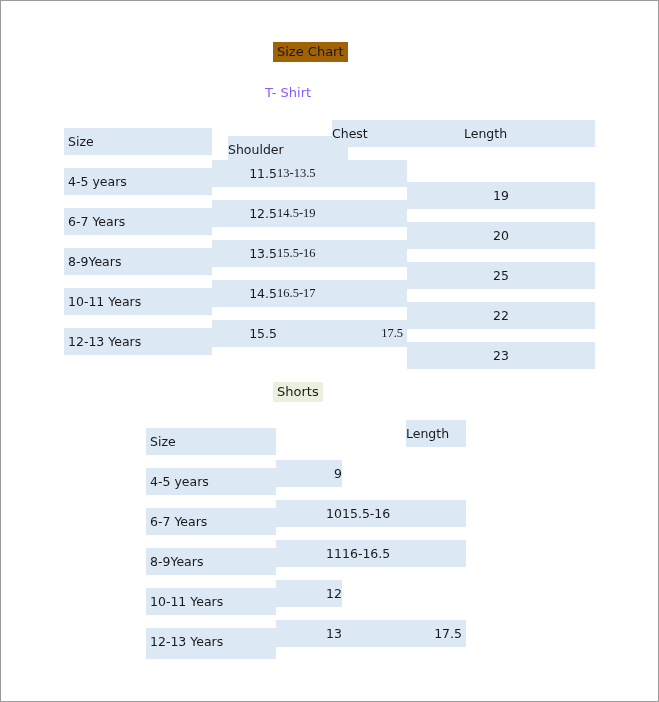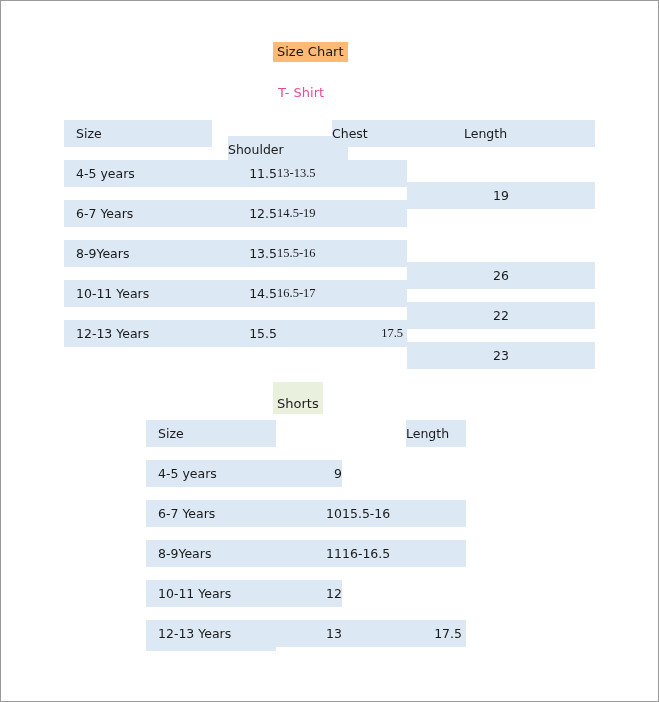--- a/index.html
+++ b/index.html
@@ -20,42 +20,42 @@
     overflow: hidden;
   }
 
   
   .doc-title {
     position: absolute;
     left: 272px;
     top: 41px;
     font-size: 13px;
     color: #1a1a1a;
-    background: #fdba74;
+    background: #a16207;
     padding: 2px 4px 3px 4px;
     line-height: 15px;
     white-space: nowrap;
   }
   .section-title-green {
     position: absolute;
     left: 272px;
     top: 381px;
     font-size: 13px;
     color: #1a1a1a;
     background: #e9f0dd;
-    padding: 14px 4px 3px 4px;
+    padding: 2px 4px 3px 4px;
     line-height: 15px;
     white-space: nowrap;
   }
   .section-subtitle {
     position: absolute;
-    left: 277px;
+    left: 264px;
     top: 84px;
     font-size: 13px;
-    color: #ec4899;
+    color: #8b5cf6;
     line-height: 15px;
     white-space: nowrap;
   }
 
   
   .sz-table {
     position: absolute;
   }
   .sz-row {
     position: relative;
@@ -74,21 +74,21 @@
     background: #dce9f5;
     font-size: 12.5px;
     color: #1a1a1a;
     white-space: nowrap;
     box-sizing: border-box;
   }
   .al-left   { text-align: left; }
   .al-right  { text-align: right; }
   .al-center { text-align: center; margin-top: 22px; }
 
-  .pad-l8 { padding-left: 12px; }
+  .pad-l8 { padding-left: 4px; margin-top: 8px; }
   .pad-r8 { padding-right: 4px; }
 
   
   #tshirt-table { left: 63px; top: 119px; width: 531px; }
   .t-c-size   { left: 0px;   width: 148px; }
   .t-c-shoul  { left: 148px; width: 65px;  }
   .t-c-chest  { left: 213px; width: 130px; font-family: Liberation Serif, serif; }
   .t-c-length { left: 343px; width: 188px; }
 
   
@@ -134,28 +134,29 @@
       <div class="sz-cell t-c-shoul al-right">11.5</div>
       <div class="sz-cell t-c-chest al-left">13-13.5</div>
       <div class="sz-cell t-c-length al-center">19</div>
     </div>
     <div class="sz-gap"></div>
 
     <div class="sz-row">
       <div class="sz-cell t-c-size al-left pad-l8">6-7 Years</div>
       <div class="sz-cell t-c-shoul al-right">12.5</div>
       <div class="sz-cell t-c-chest al-left">14.5-19</div>
+      <div class="sz-cell t-c-length al-center">20</div>
     </div>
     <div class="sz-gap"></div>
 
     <div class="sz-row">
       <div class="sz-cell t-c-size al-left pad-l8">8-9Years</div>
       <div class="sz-cell t-c-shoul al-right">13.5</div>
       <div class="sz-cell t-c-chest al-left">15.5-16</div>
-      <div class="sz-cell t-c-length al-center">26</div>
+      <div class="sz-cell t-c-length al-center">25</div>
     </div>
     <div class="sz-gap"></div>
 
     <div class="sz-row">
       <div class="sz-cell t-c-size al-left pad-l8">10-11 Years</div>
       <div class="sz-cell t-c-shoul al-right">14.5</div>
       <div class="sz-cell t-c-chest al-left">16.5-17</div>
       <div class="sz-cell t-c-length al-center">22</div>
     </div>
     <div class="sz-gap"></div>

